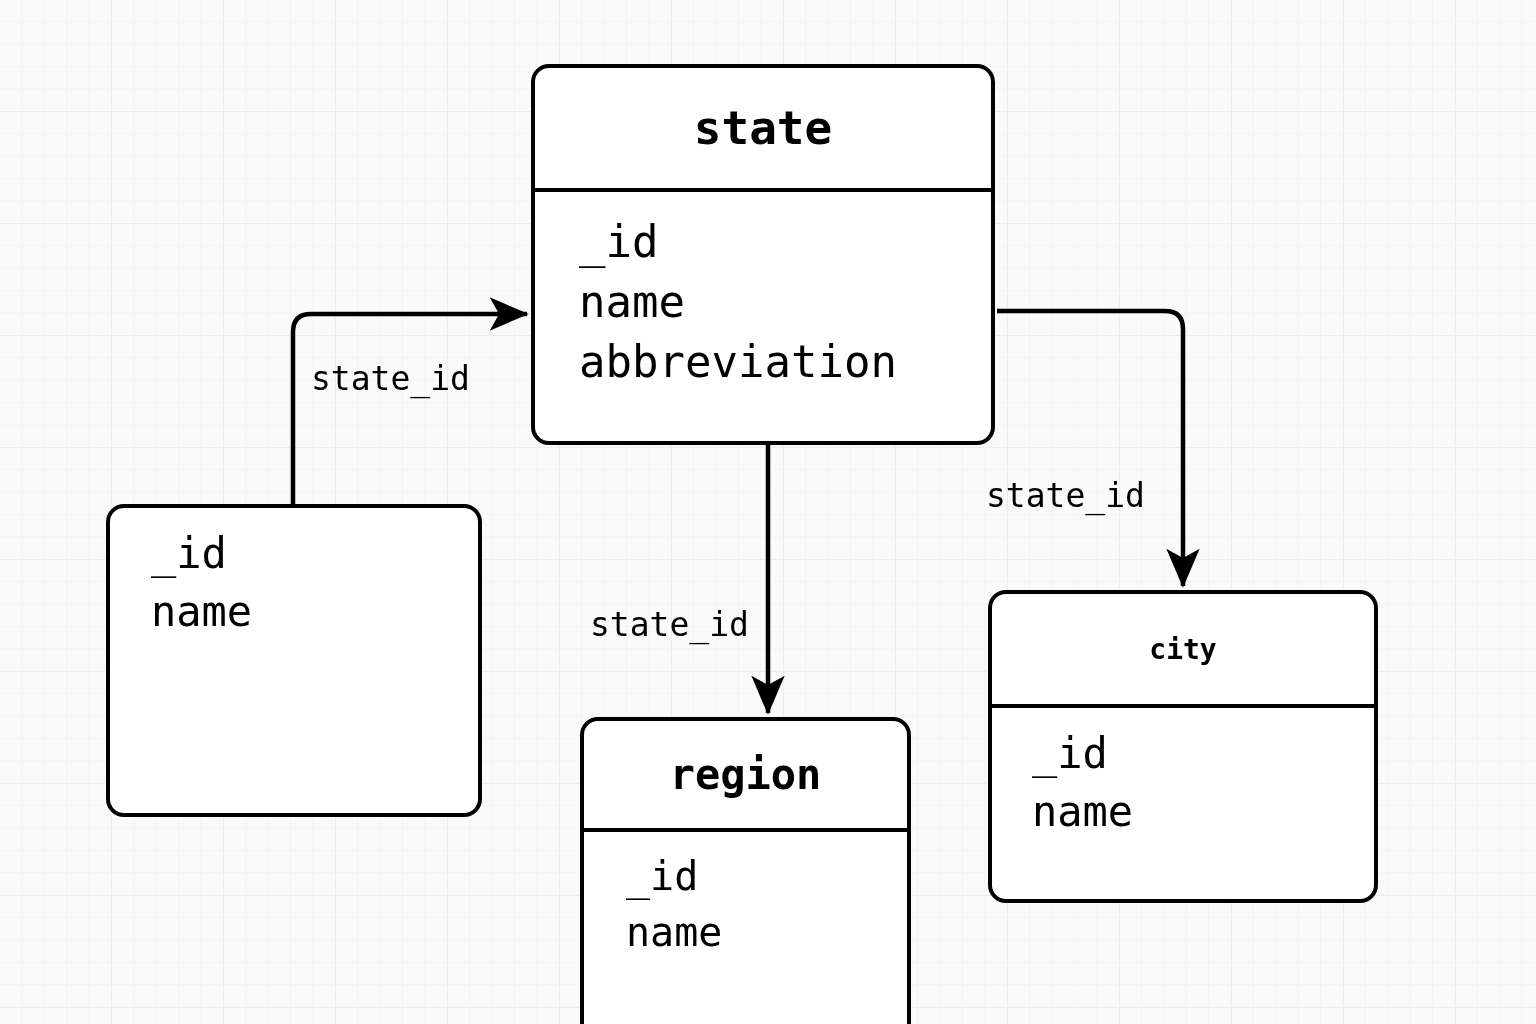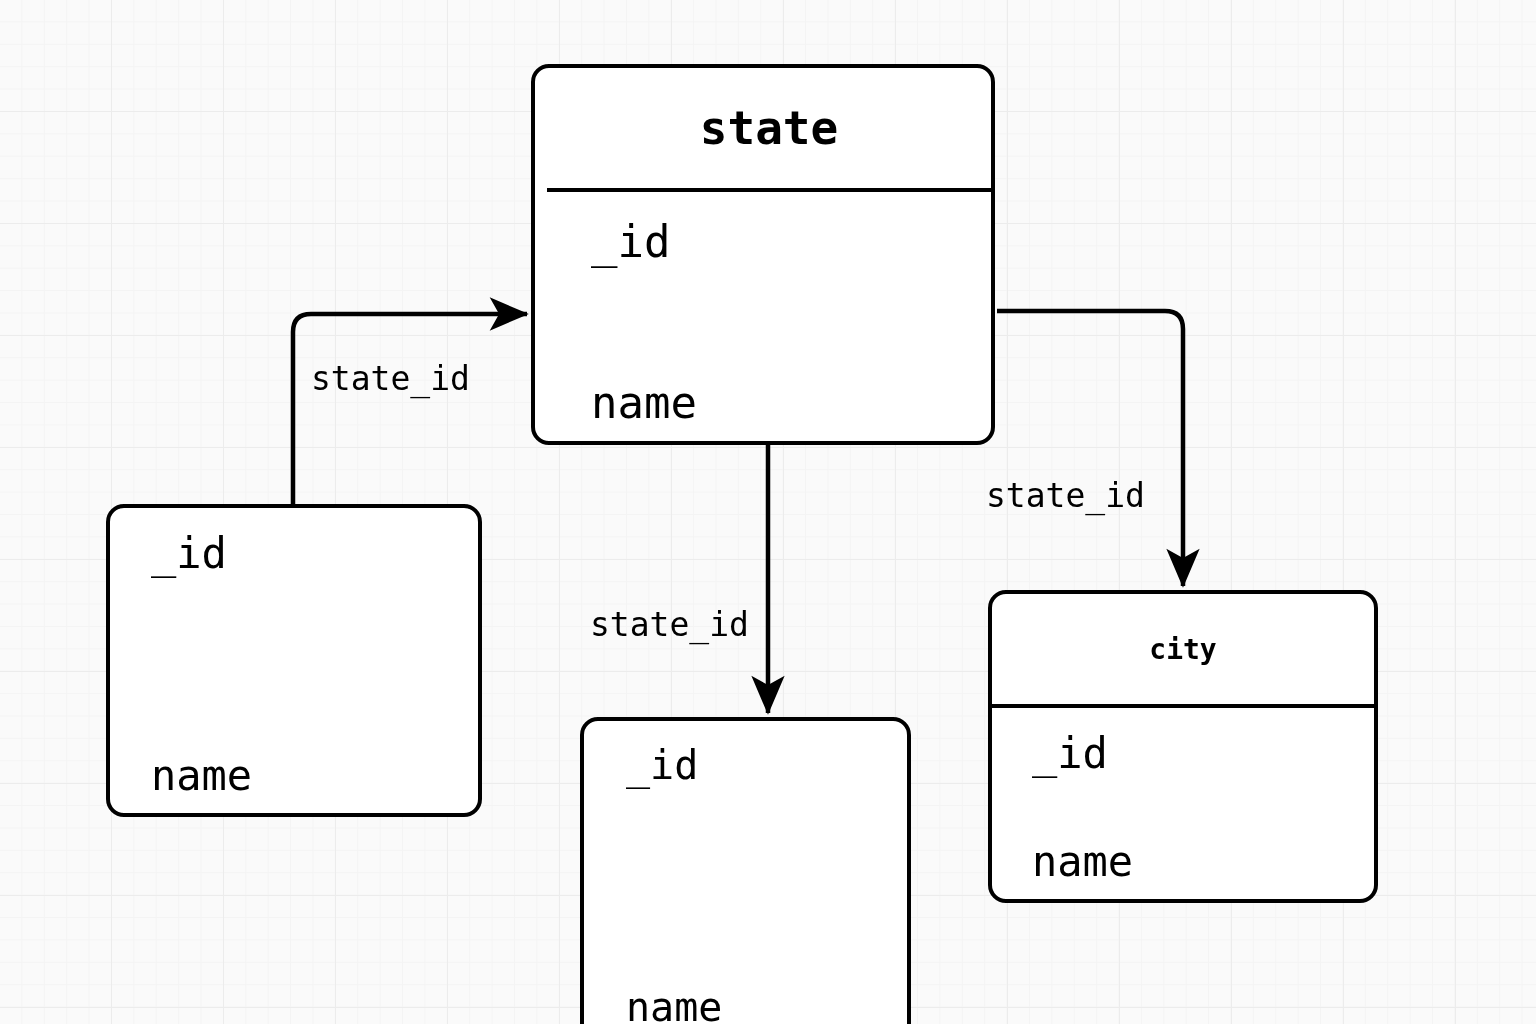--- a/index.html
+++ b/index.html
@@ -55,35 +55,34 @@
     border-bottom: 4px solid #000000;
     font-weight: bold;
     color: #000000;
     letter-spacing: 0px;
   }
   .entity-fields {
     box-sizing: border-box;
     flex: 1 1 auto;
     display: flex;
     flex-direction: column;
-    justify-content: space-between;
+    justify-content: flex-start;
     color: #000000;
   }
   .field {
     white-space: pre;
     line-height: 1.0;
   }
 
   
   #box-state {
     left: 531px;
     top: 64px;
     width: 464px;
     height: 381px;
-    padding-left: 12px;
   }
   #box-state .entity-header {
     height: 124px;
     font-size: 46px;
   }
   #box-state .entity-fields {
     padding: 28px 0 0 44px;
     font-size: 44px;
   }
   #box-state .field { margin-bottom: 16px; }
@@ -170,31 +169,35 @@
     <path d="M 997 311 L 1165 311 Q 1183 311 1183 329 L 1183 586" fill="none" stroke="#000000" stroke-width="4.5" marker-end="url(#arrowhead)"></path>
   </svg>
 
   <div class="entity" id="box-state">
     <div class="entity-header">
       <span>state</span>
     </div>
     <div class="entity-fields">
       <div class="field">_id</div>
       <div class="field">name</div>
+      <div class="field">abbreviation</div>
     </div>
   </div>
 
   <div class="entity" id="box-county">
     <div class="entity-fields">
       <div class="field">_id</div>
       <div class="field">name</div>
     </div>
   </div>
 
   <div class="entity" id="box-region">
+    <div class="entity-header">
+      <span>region</span>
+    </div>
     <div class="entity-fields">
       <div class="field">_id</div>
       <div class="field">name</div>
     </div>
   </div>
 
   <div class="entity" id="box-city">
     <div class="entity-header">
       <span>city</span>
     </div>

